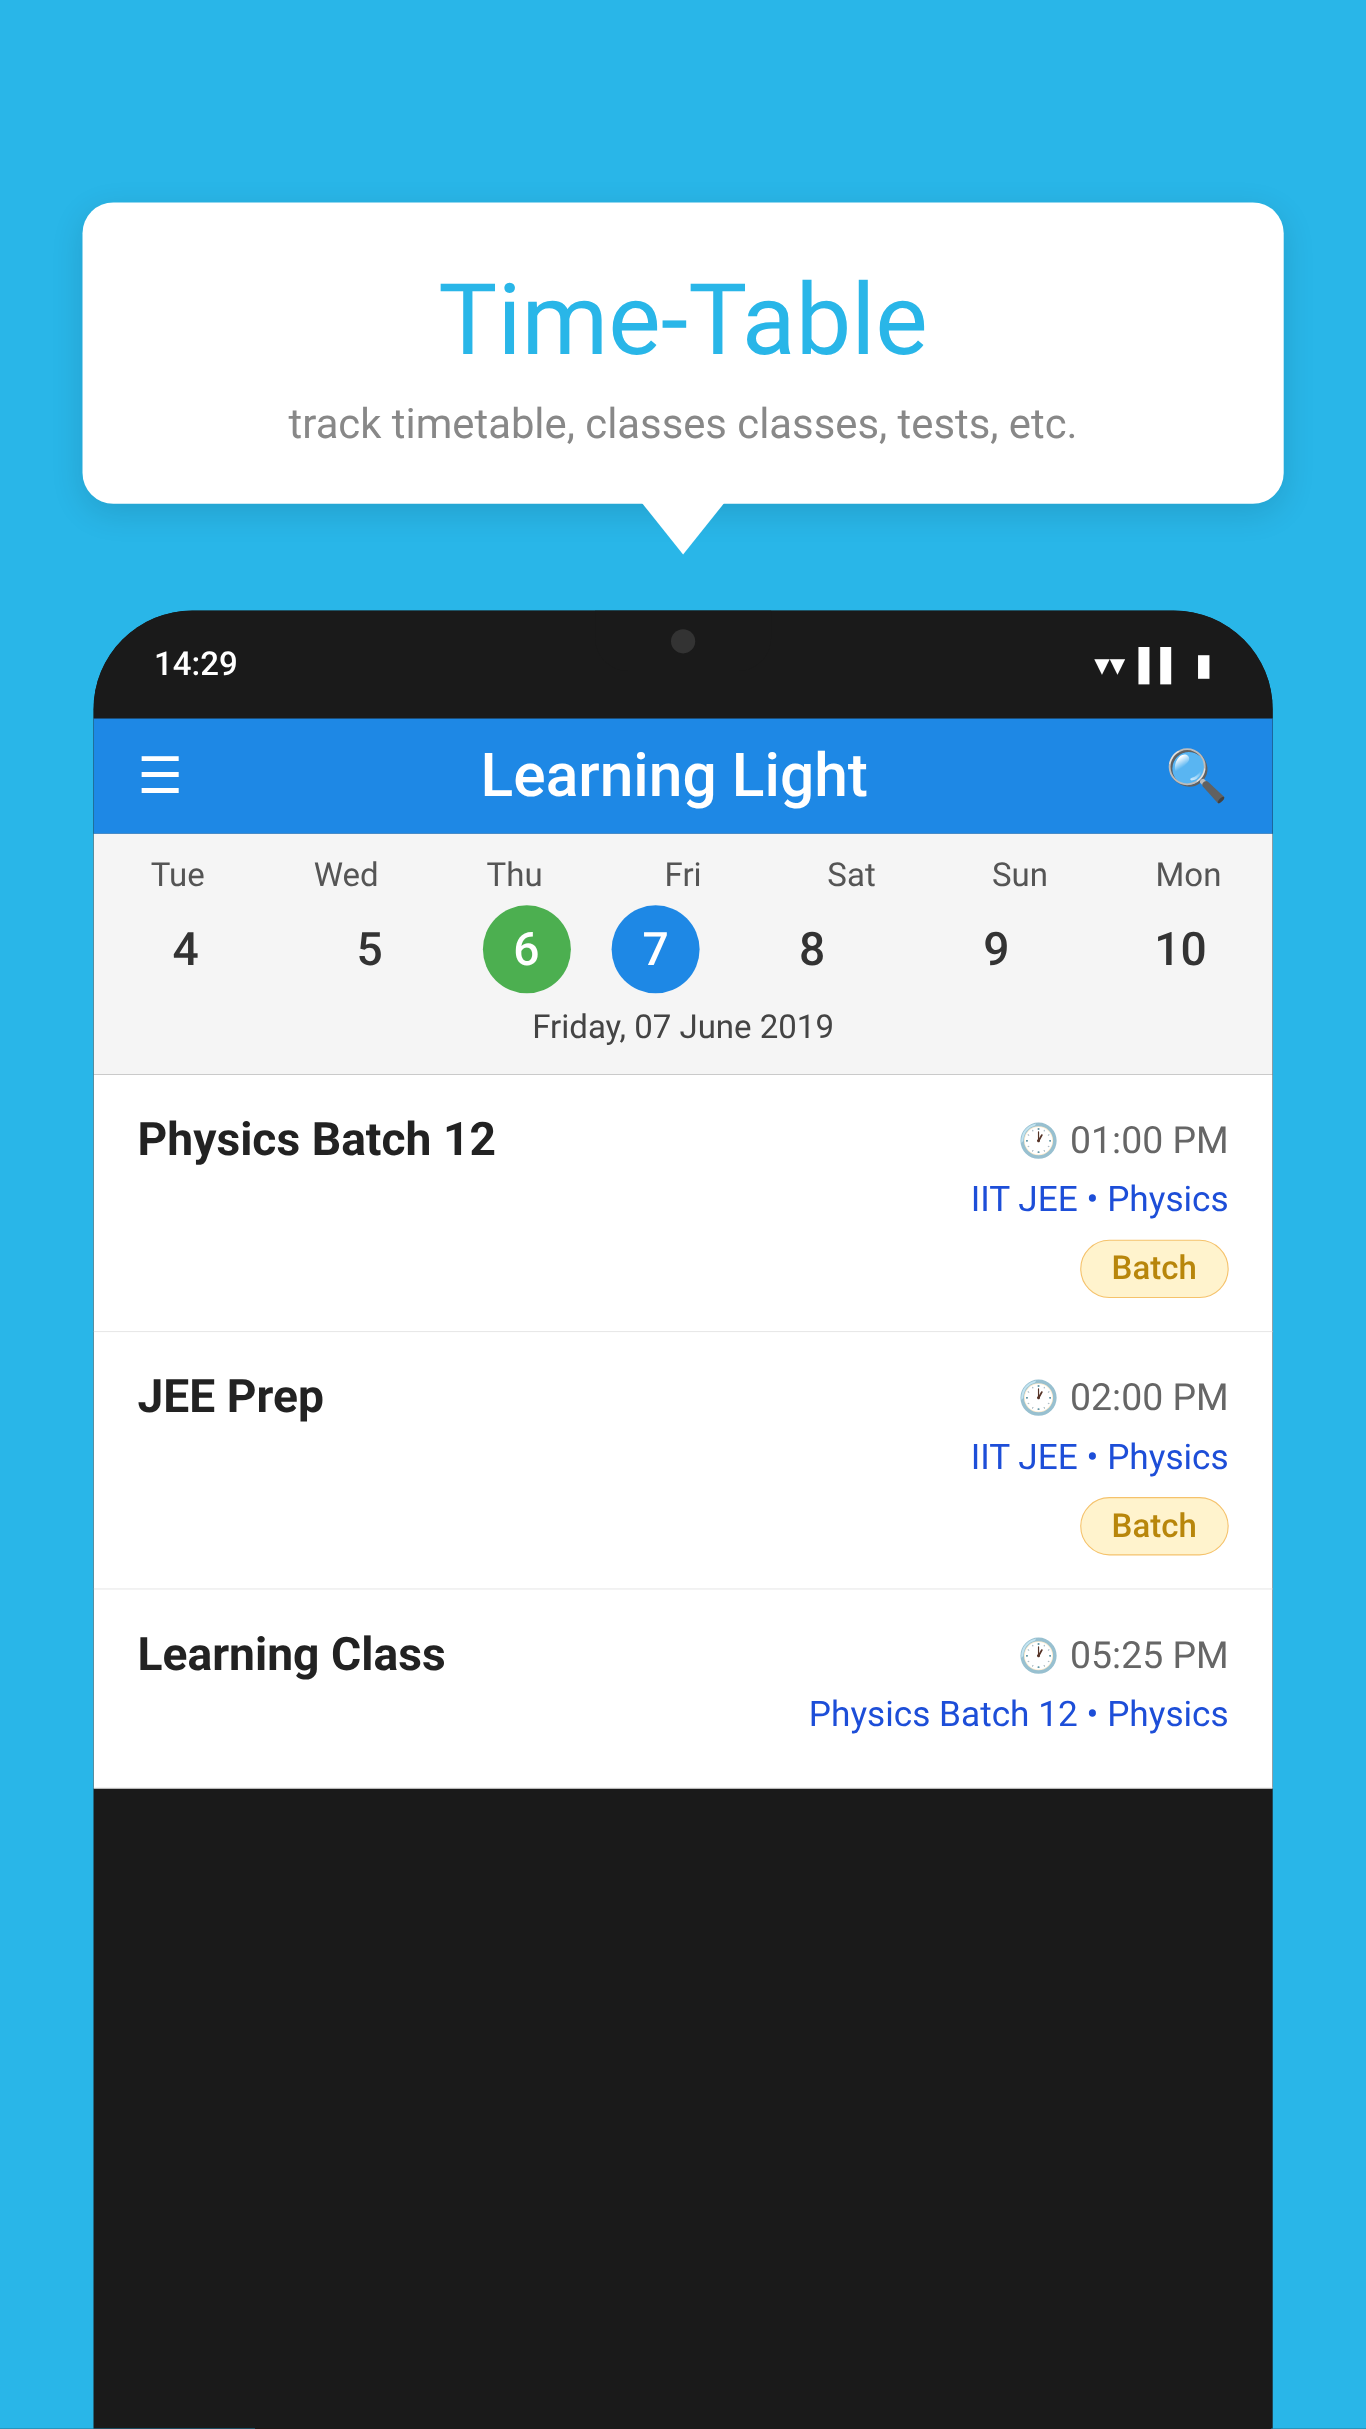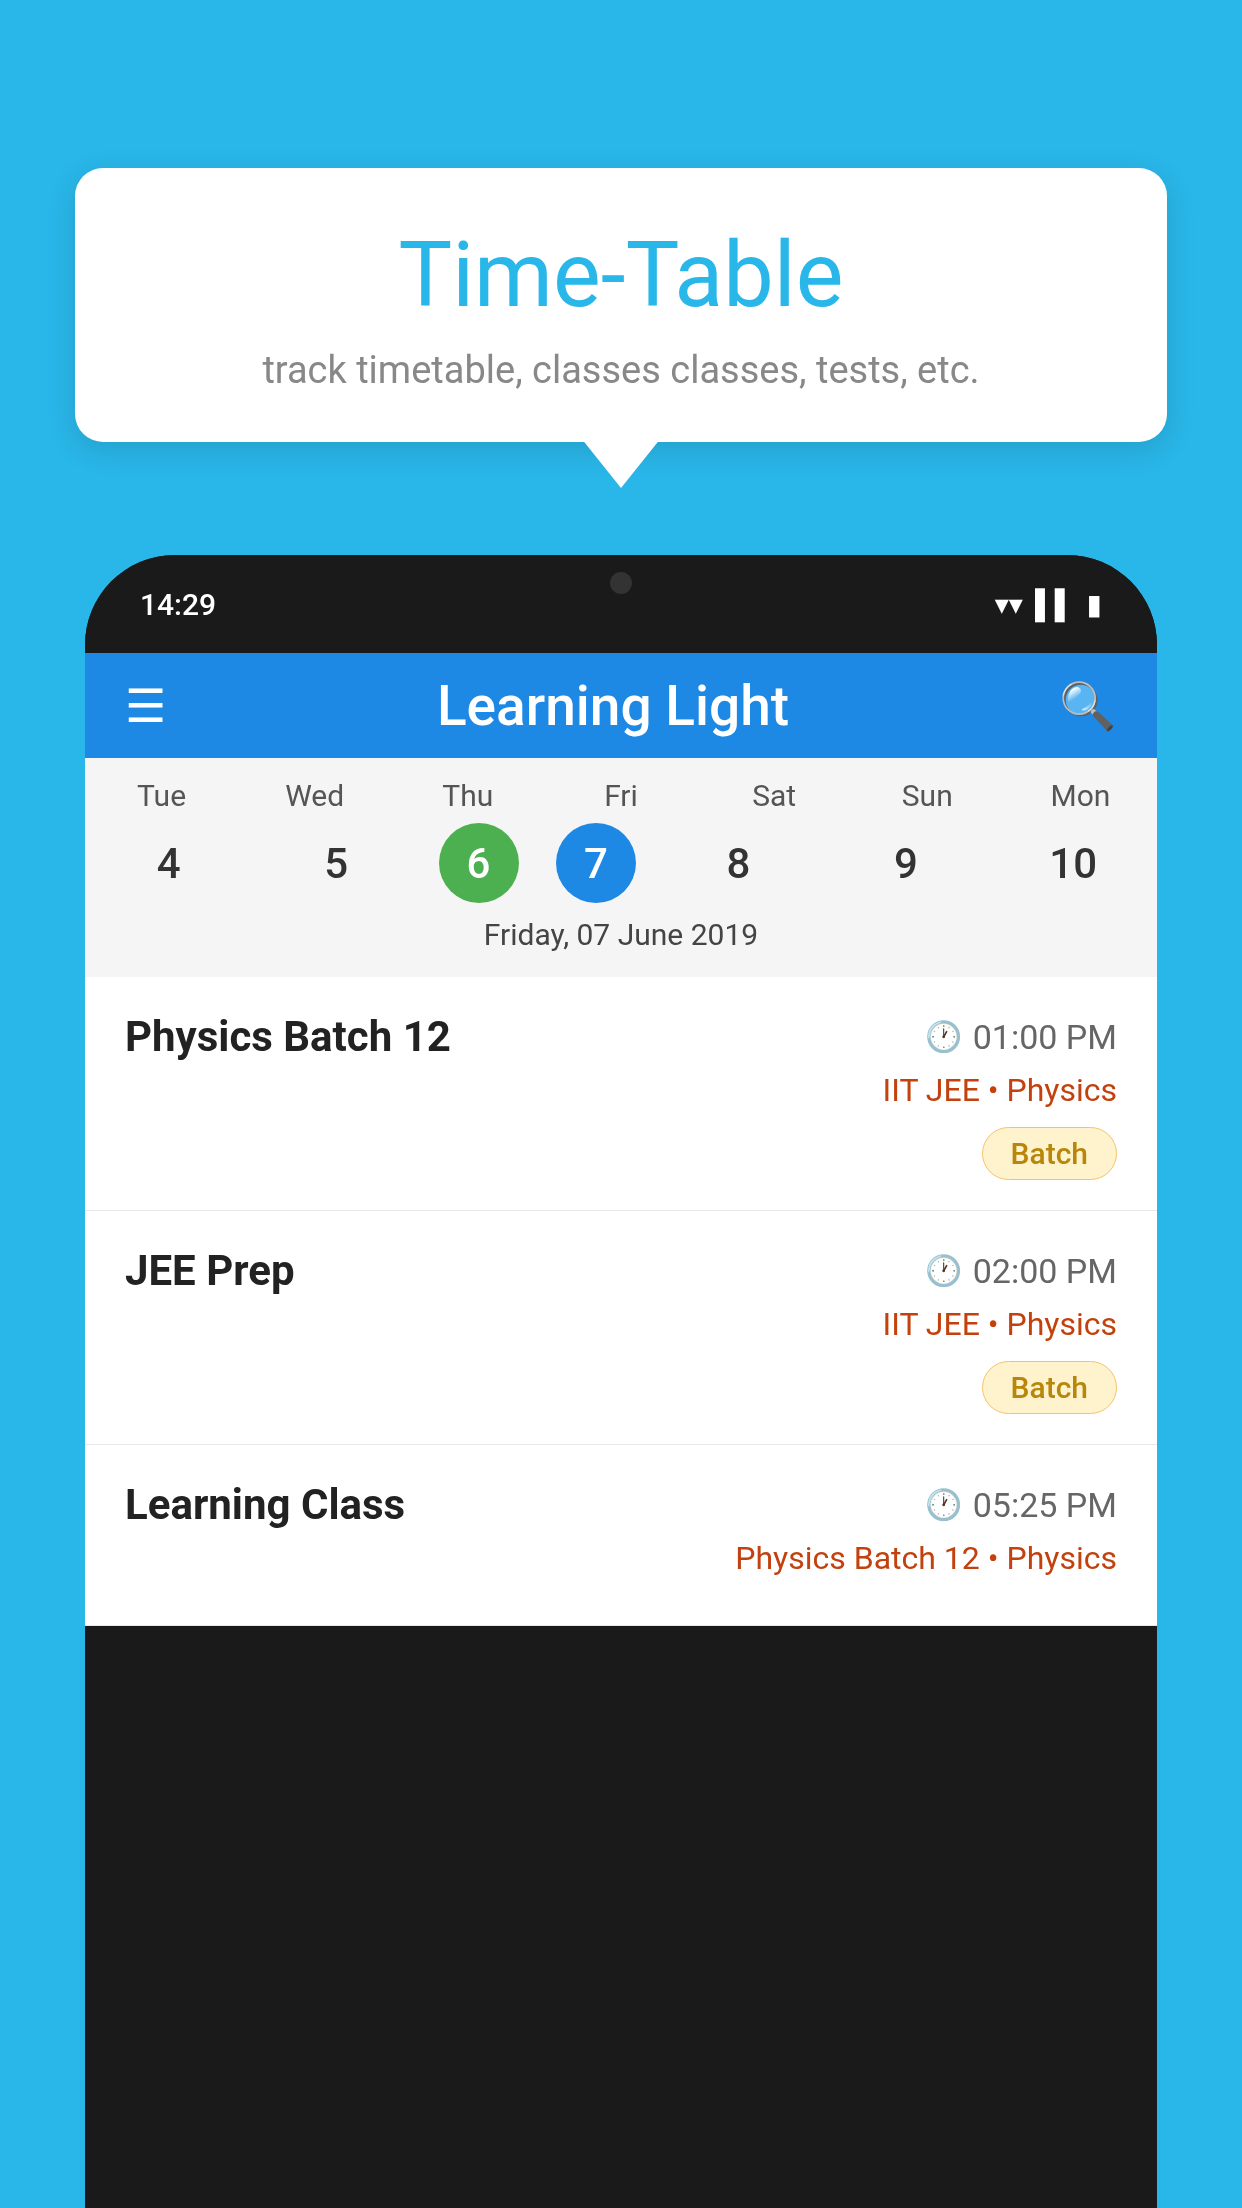--- a/index.html
+++ b/index.html
@@ -10,21 +10,21 @@
       height: 2208px;
       background-color: #29B6E8;
       font-family: 'Roboto', Arial, sans-serif;
       overflow: hidden;
       position: relative;
     }
 
     
     .tooltip-card {
       position: absolute;
-      top: 168px;
+      top: 184px;
       left: 75px;
       right: 75px;
       background: #fff;
       border-radius: 28px;
       padding: 55px 60px 50px;
       box-shadow: 0 8px 30px rgba(0,0,0,0.12);
     }
     .tooltip-card::after {
       content: '';
       position: absolute;
@@ -210,21 +210,21 @@
       display: flex;
       align-items: center;
       gap: 10px;
     }
     .clock-icon {
       font-size: 30px;
       color: #888;
     }
     .class-subtitle {
       font-size: 32px;
-      color: #c2410c;
+      color: #1d4ed8;
       margin-bottom: 18px;
     }
     .batch-badge {
       display: inline-block;
       background: #FFF3CD;
       border: 1px solid #F5C26B;
       border-radius: 30px;
       padding: 8px 28px;
       font-size: 30px;
       color: #B8860B;

